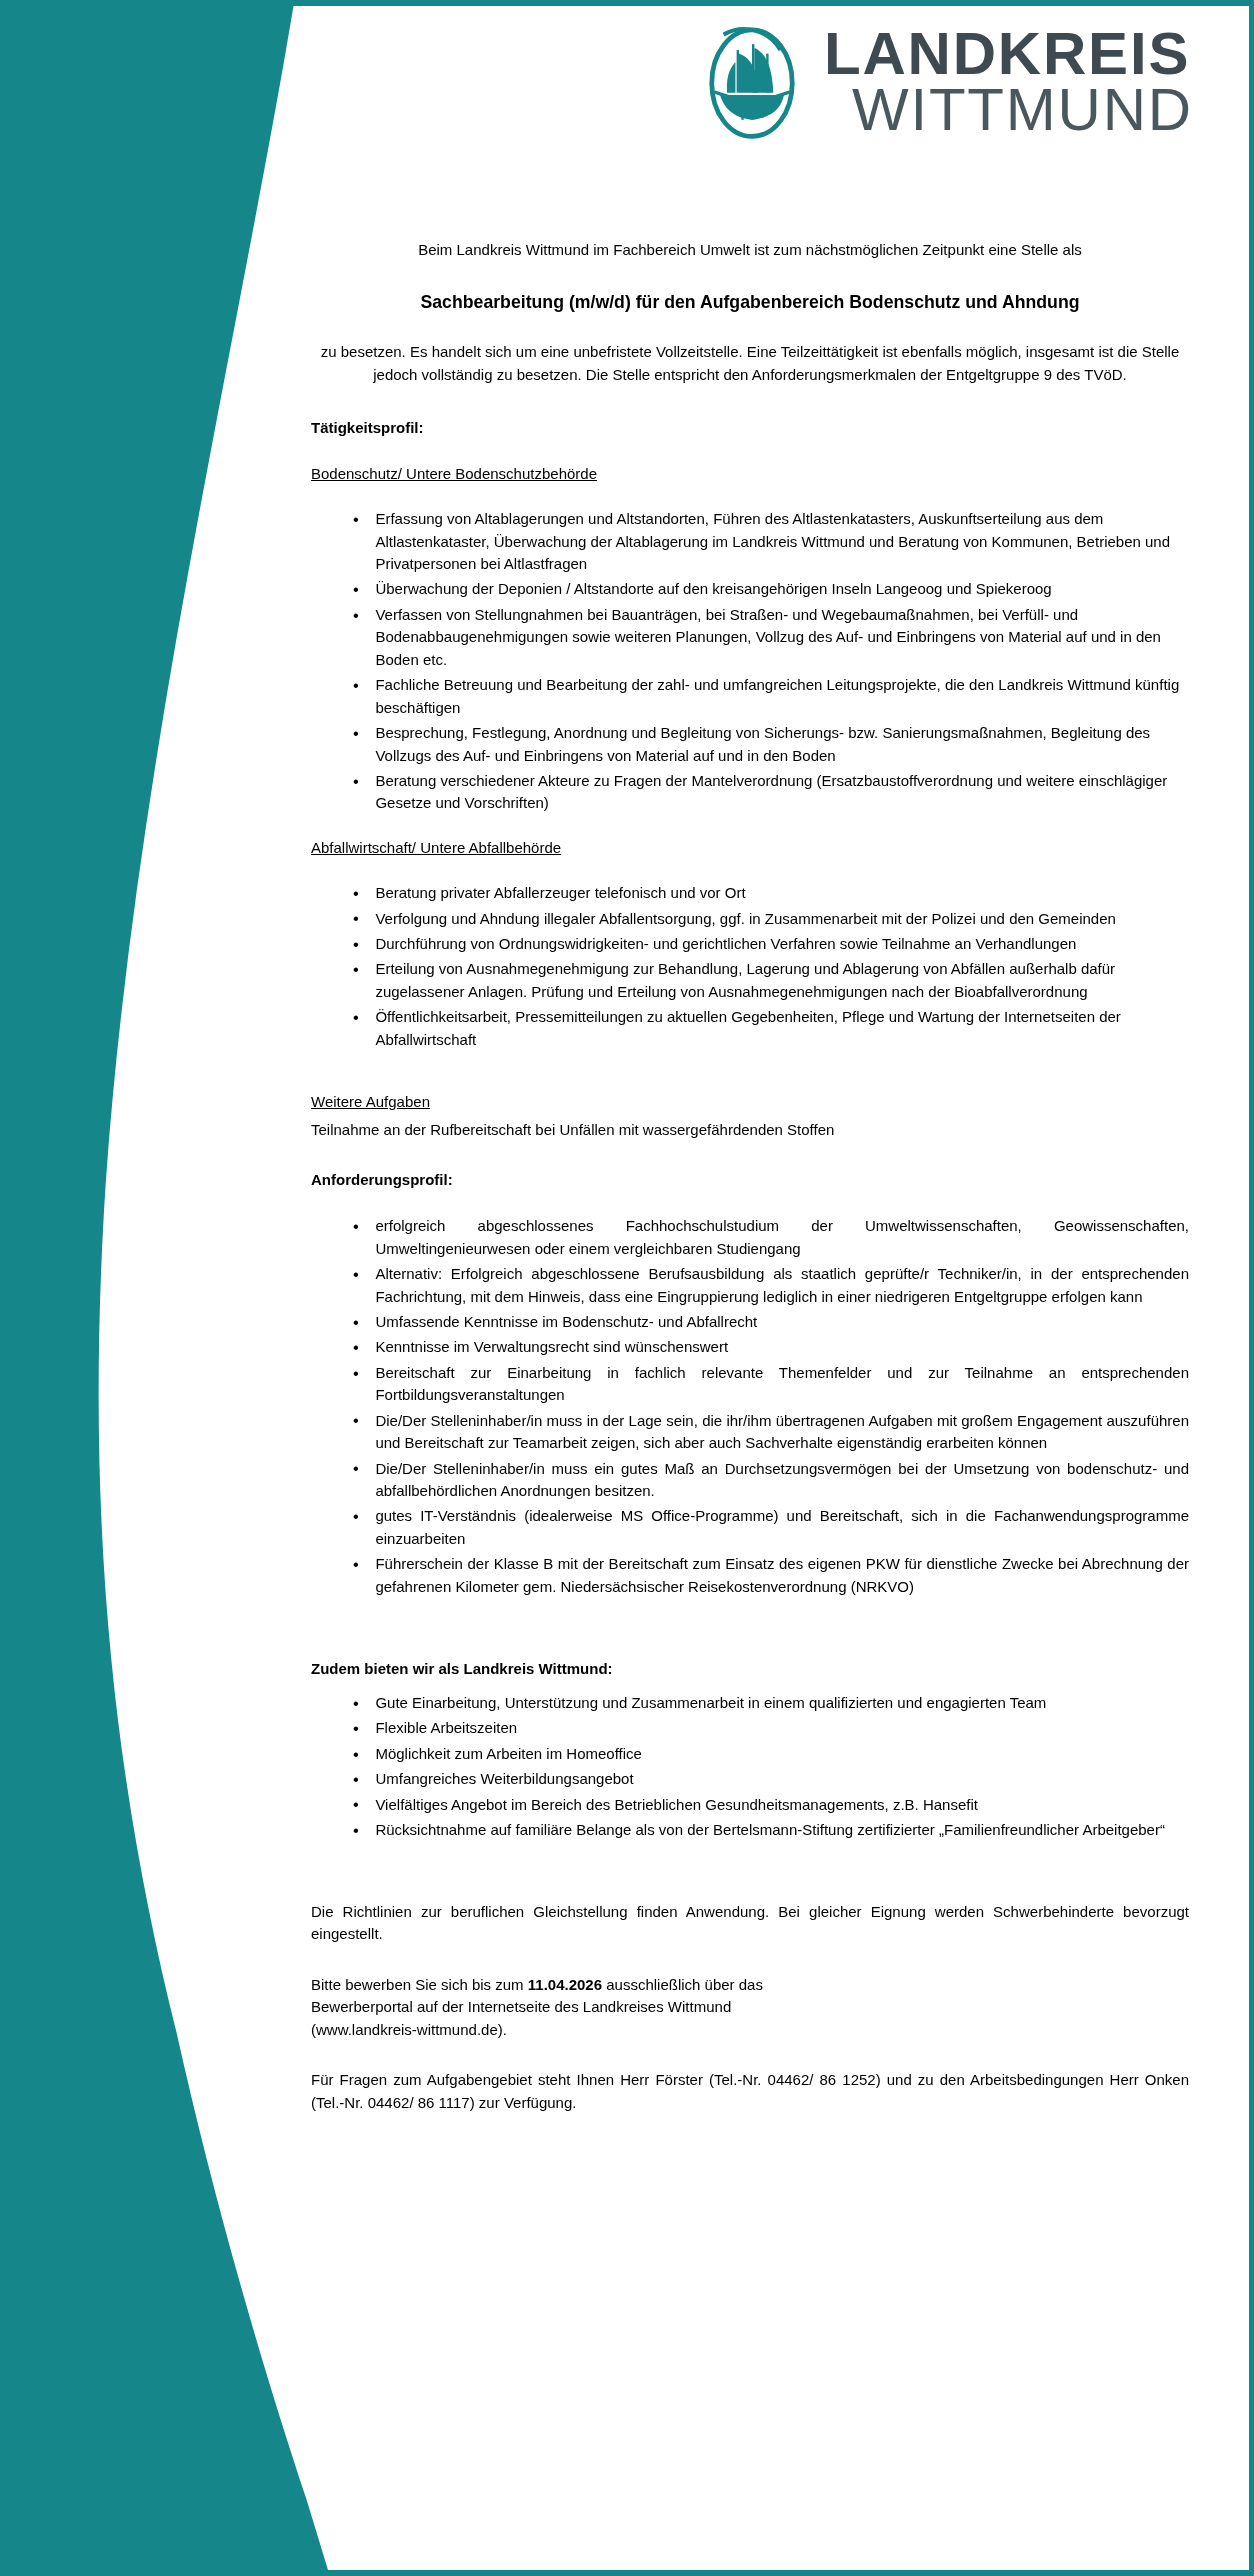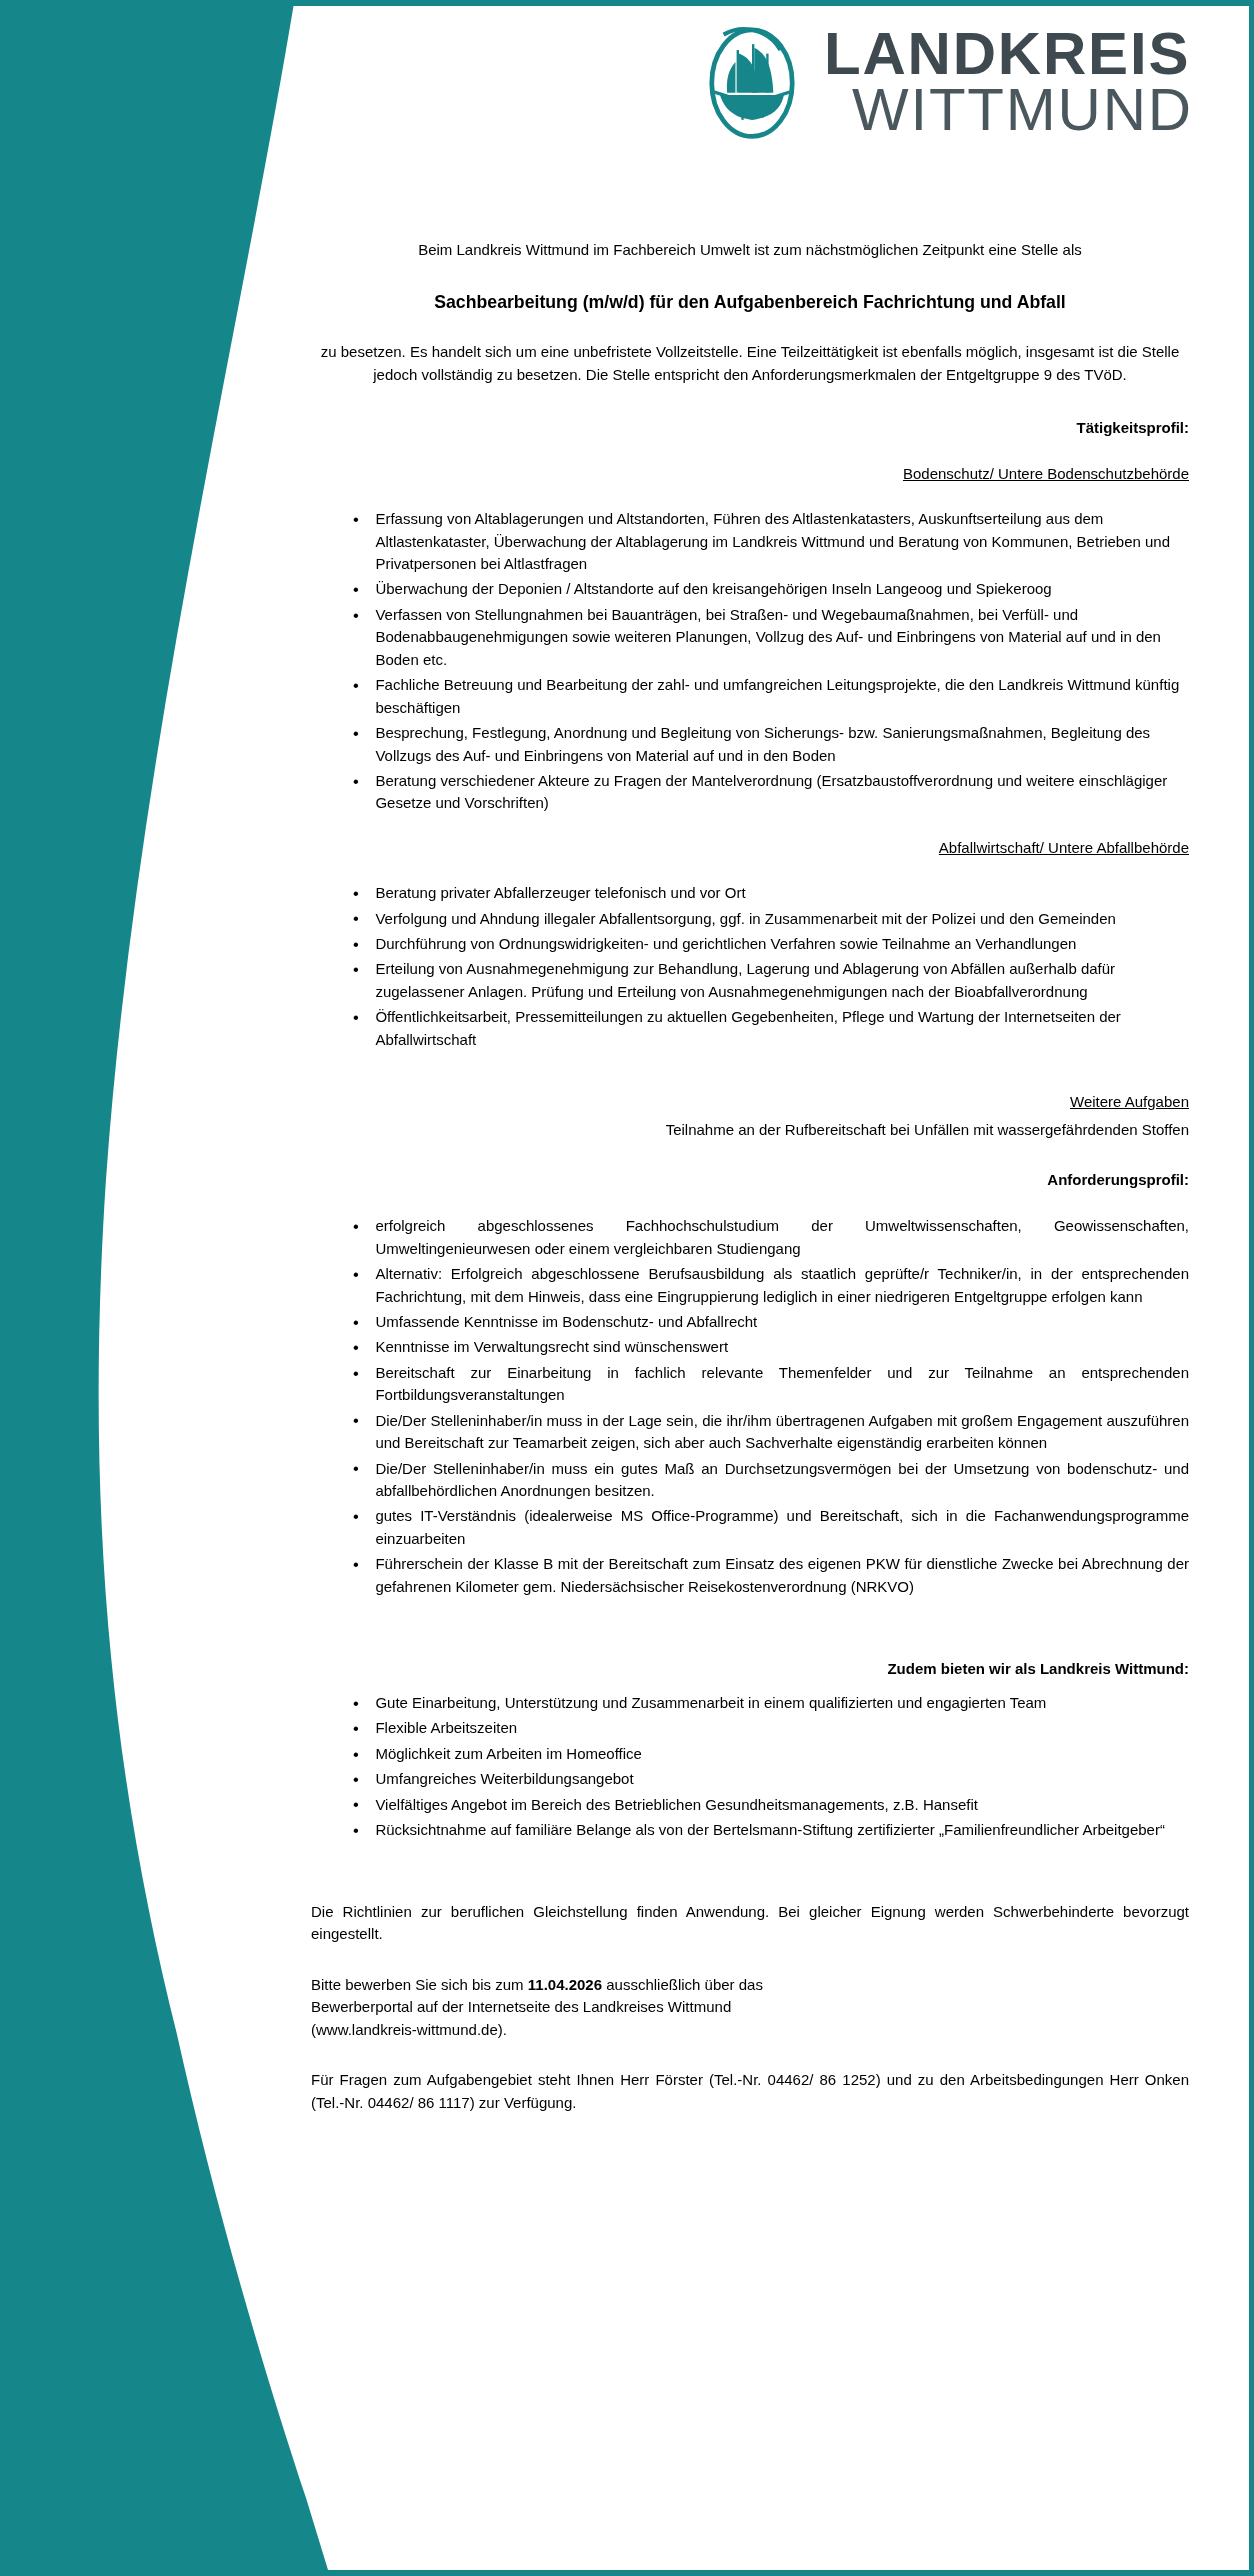--- a/index.html
+++ b/index.html
@@ -92,21 +92,21 @@
   .content {
     position: absolute;
     left: 311px;
     top: 194px;
     width: 878px;
     font-size: 15px;
     line-height: 1.5;
     margin-top: 45px;
   }
 
-  p { margin: 0; text-align: right; }
+  p { margin: 0; }
   .bold       { font-weight: bold; }
 
   .intro-line { text-align: center; margin-bottom: 27px; }
 
   .job-title {
     text-align: center;
     font-size: 17.7px;
     font-weight: bold;
     margin-bottom: 26px;
   }
@@ -194,21 +194,21 @@
     <span class="logo-words">
       <span class="logo-line1">LANDKREIS</span>
       <span class="logo-line2">WITTMUND</span>
     </span>
   </div>
 
   <div class="content">
 
     <p class="intro-line">Beim Landkreis Wittmund im Fachbereich Umwelt ist zum nächstmöglichen Zeitpunkt eine Stelle als</p>
 
-    <p class="job-title">Sachbearbeitung (m/w/d) für den Aufgabenbereich Fachrichtung und Abfall</p>
+    <p class="job-title">Sachbearbeitung (m/w/d) für den Aufgabenbereich Bodenschutz und Ahndung</p>
 
     <p class="intro-body">zu besetzen. Es handelt sich um eine unbefristete Vollzeitstelle. Eine Teilzeittätigkeit ist ebenfalls möglich, insgesamt ist die Stelle jedoch vollständig zu besetzen. Die Stelle entspricht den Anforderungsmerkmalen der Entgeltgruppe 9 des TVöD.</p>
 
     <p class="section-head">Tätigkeitsprofil:</p>
 
     <p class="sub-head">Bodenschutz/ Untere Bodenschutzbehörde</p>
 
     <ul>
       <li>Erfassung von Altablagerungen und Altstandorten, Führen des Altlastenkatasters, Auskunftserteilung aus dem Altlastenkataster, Überwachung der Altablagerung im Landkreis Wittmund und Beratung von Kommunen, Betrieben und Privatpersonen bei Altlastfragen</li>
       <li>Überwachung der Deponien / Altstandorte auf den kreisangehörigen Inseln Langeoog und Spiekeroog</li>

